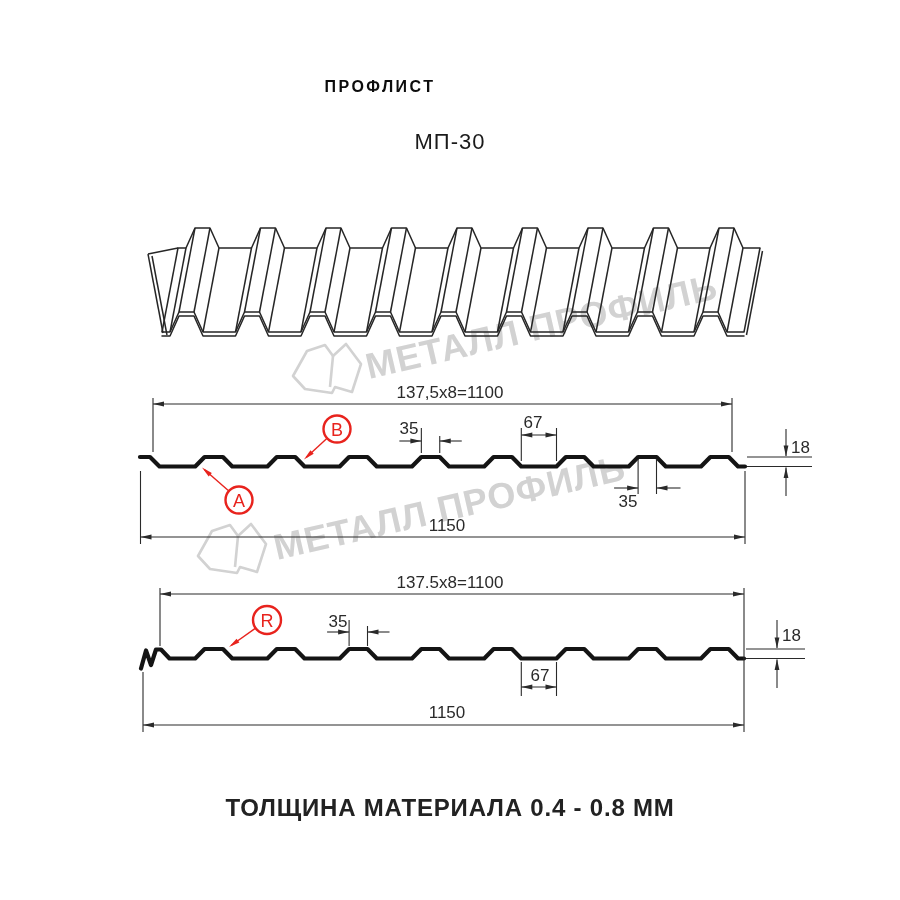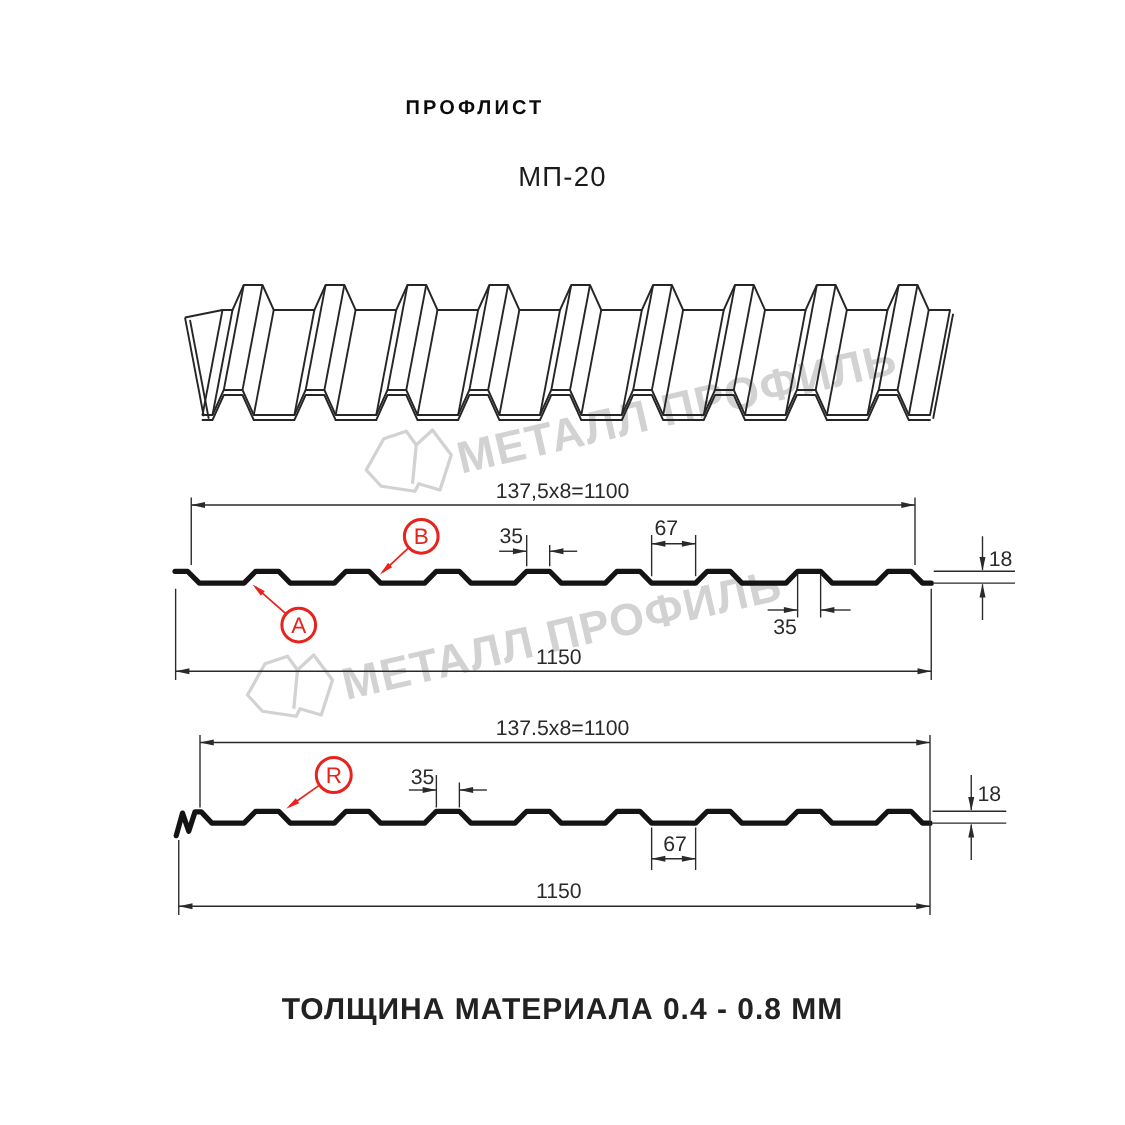--- a/index.html
+++ b/index.html
@@ -11,21 +11,21 @@
       font-size:22px;font-weight:400;letter-spacing:1px;color:#1a1a1a;}
   .page-footer{position:absolute;left:0;top:794px;width:900px;text-align:center;
       font-size:24px;font-weight:700;letter-spacing:0.8px;color:#222222;}
   svg{position:absolute;left:0;top:0;}
   text{font-family:"Liberation Sans", sans-serif;}
 </style>
 </head>
 <body>
 
 <div class="page-title">ПРОФЛИСТ</div>
-<div class="page-subtitle">МП-20</div>
+<div class="page-subtitle">МП-30</div>
 <div class="page-footer">ТОЛЩИНА МАТЕРИАЛА 0.4 - 0.8 ММ</div>
 
 <svg id="dwg" width="900" height="900" viewBox="0 0 900 900">
   <g id="wm1">
       <g transform="translate(291,342)">
         <polygon points="2,34 16,9 34,3 42,14 55,2 70,22 61,50 44,45 41,51 14,47" fill="none" stroke="#d2d2d2" stroke-width="2.6" stroke-linejoin="round" stroke-linecap="round"></polygon>
         <line x1="42" y1="14" x2="39" y2="45" stroke="#d2d2d2" stroke-width="2.6"></line>
       </g>
       <text x="369" y="379" font-size="36" text-anchor="start" fill="#d2d2d2" transform="rotate(-13 369 379)" font-weight="700" letter-spacing="1">МЕТАЛЛ ПРОФИЛЬ</text>
     </g>

